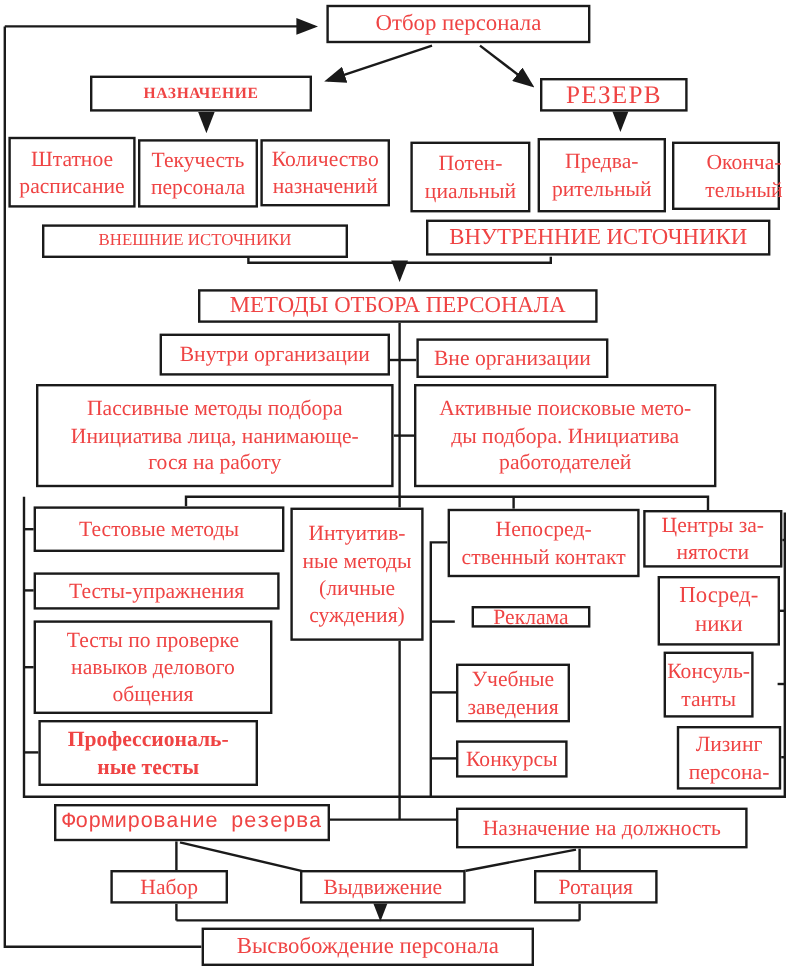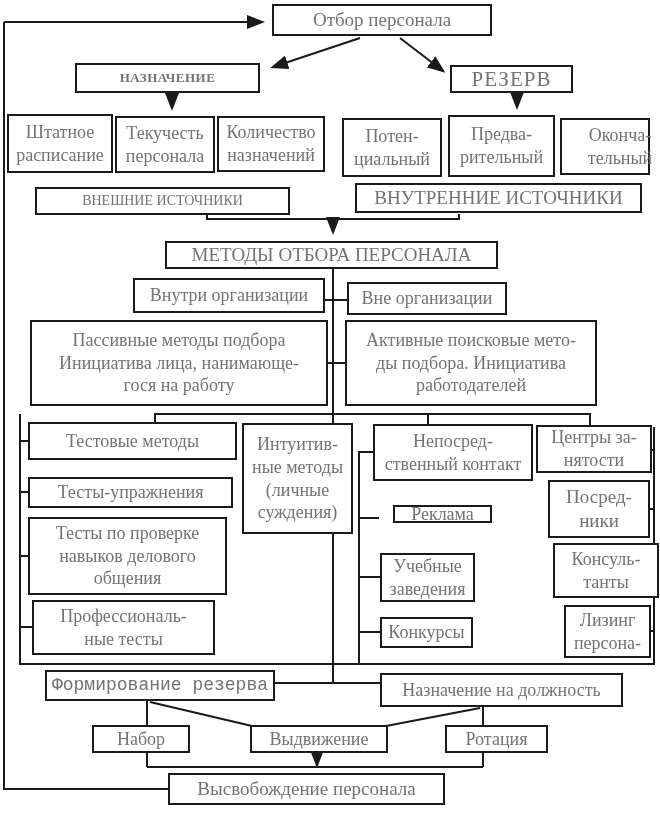--- a/index.html
+++ b/index.html
@@ -1,18 +1,18 @@
 <!DOCTYPE html>
 <html><head>
 <meta charset="utf-8">
 <style>
   html,body{margin:0;padding:0;background:#ffffff;}
   .canvas{
     position:relative;width:660px;height:814px;background:#ffffff;overflow:hidden;
-    font-family:"Liberation Serif","DejaVu Serif",serif;color:#737373;
+    font-family:"Liberation Serif","DejaVu Serif",serif;color:#ef4444;
   }
   .wires{position:absolute;left:0;top:0;width:660px;height:814px;}
   .node{
     position:absolute;box-sizing:border-box;border:2px solid #1a1a1a;background:#ffffff;
     display:flex;align-items:center;justify-content:center;text-align:center;
     white-space:pre-line;line-height:1.26;font-size:18px;padding:1px 2px;z-index:2;
   }
   .bold{font-weight:bold;letter-spacing:.5px;}
 
   #n-otbor{left:272px;top:4px;width:220px;height:32px;font-size:19px;}
@@ -27,29 +27,29 @@
   #n-vneshnie{left:35px;top:187px;width:255px;height:28px;font-size:14px;}
   #n-vnutrennie{left:355px;top:183px;width:287px;height:30px;font-size:19px;}
   #n-metody{left:165px;top:241px;width:333px;height:28px;font-size:19px;}
   #n-vnutri{left:133px;top:278px;width:192px;height:35px;}
   #n-vne{left:347px;top:282px;width:160px;height:33px;}
   #n-passiv{left:30px;top:320px;width:298px;height:86px;}
   #n-aktiv{left:345px;top:320px;width:252px;height:86px;}
   #n-testovye{left:28px;top:422px;width:209px;height:38px;}
   #n-testy-upr{left:28px;top:477px;width:205px;height:31px;}
   #n-testy-prov{left:28px;top:517px;width:199px;height:78px;}
-  #n-prof{left:32px;top:600px;width:183px;height:55px;}
+  #n-prof{left:32px;top:600px;width:183px;height:55px;font-weight:bold;}
   #n-intuit{left:242px;top:423px;width:111px;height:111px;}
   #n-neposred{left:373px;top:424px;width:160px;height:57px;}
   #n-reklama{left:378px;top:505px;width:99px;height:18px;margin-left:15px;}
   #n-uchebnye{left:380px;top:553px;width:95px;height:49px;}
   #n-konkursy{left:380px;top:617px;width:93px;height:31px;}
   #n-centry{left:536px;top:425px;width:116px;height:48px;}
   #n-posred{left:548px;top:480px;width:102px;height:58px;font-size:19px;}
-  #n-konsult{left:553px;top:543px;width:106px;height:55px;}
+  #n-konsult{left:553px;top:543px;width:75px;height:55px;}
   #n-lizing{left:564px;top:605px;width:87px;height:53px;}
   #n-formirovanie{left:45px;top:670px;width:230px;height:31px;font-family:Liberation Mono, monospace;}
   #n-naznach-dolzh{left:380px;top:673px;width:243px;height:34px;}
   #n-nabor{left:92px;top:725px;width:98px;height:28px;}
   #n-vydvizhenie{left:250px;top:725px;width:138px;height:28px;}
   #n-rotacia{left:445px;top:725px;width:103px;height:28px;}
   #n-vysvobozhdenie{left:168px;top:773px;width:277px;height:32px;font-size:19px;}
 </style>
 </head>
 <body>

